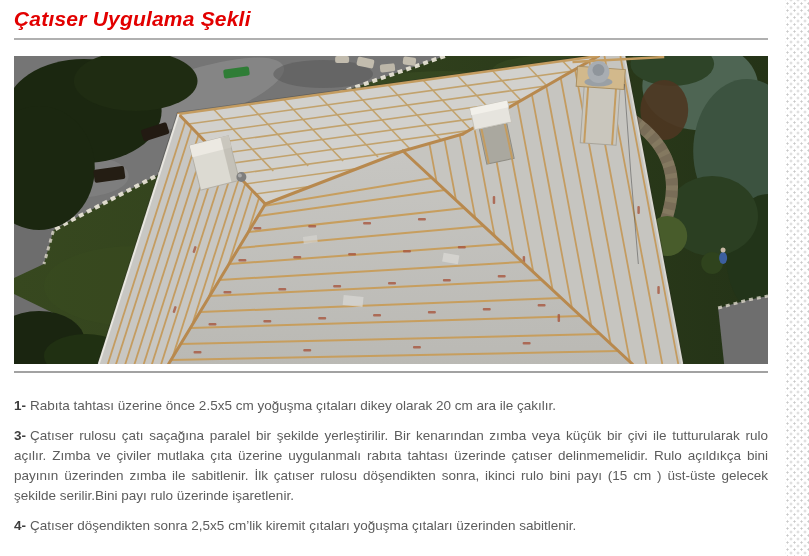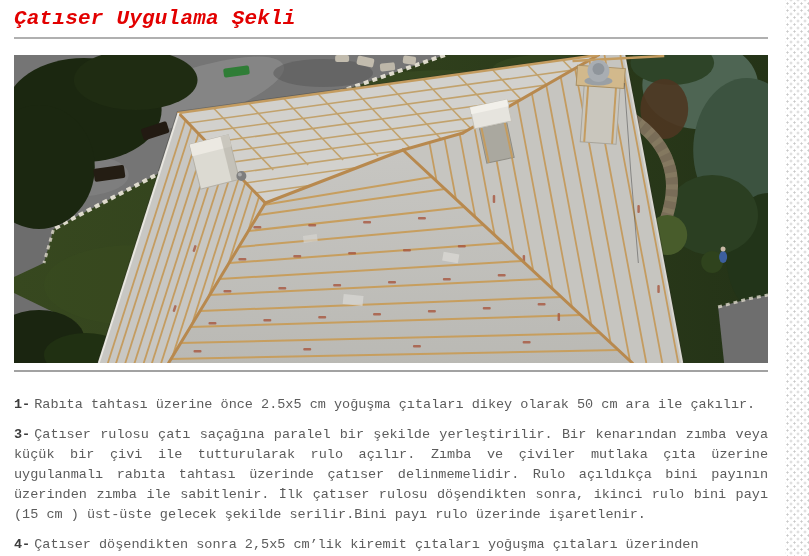--- a/index.html
+++ b/index.html
@@ -8,21 +8,21 @@
     font-family:"Liberation Sans","DejaVu Sans",sans-serif;
     background-color:#ffffff;
     background-image:
       radial-gradient(#c9c9c9 0.9px, transparent 1.2px),
       radial-gradient(#c9c9c9 0.9px, transparent 1.2px);
     background-size:7px 7px;
     background-position:0 0, 3.5px 3.5px;
   }
   .content {
     position:relative; width:785px; height:556px;
-    background:#ffffff; padding:5px 0 0 14px; box-sizing:border-box;font-family:Liberation Mono, monospace;
+    background:#ffffff; padding:5px 0 0 14px; box-sizing:border-box;
   }
   .inner { width:754px; }
   h1.title {
     margin:0; padding:2px 0 7px;
     font-size:21px; font-weight:bold; font-style:italic;
     color:#e20000; letter-spacing:.2px;
     border-bottom:2px solid #b0b0b0;
   }
   .photo { margin-top:16px; width:754px; height:308px; line-height:0; }
   hr.sep { border:none; border-top:2px solid #a2a2a2; margin:7px 0 0 0; }
@@ -266,18 +266,18 @@
         <ellipse cx="586" cy="26" rx="14" ry="4.5" fill="#9aa0a5"></ellipse>
         <circle cx="586" cy="16" r="11" fill="#a8adb2"></circle>
         <circle cx="586" cy="14" r="6" fill="#8f959b"></circle>
         <path d="M 612 28 q 6 90 14 180" fill="none" stroke="#444444" stroke-width="1" opacity="0.5"></path>
       </svg>
     </div>
 
     <hr class="sep">
 
     <div class="steps">
-      <p class="step"><b>1-</b><span>Rabıta tahtası üzerine önce 2.5x5 cm yoğuşma çıtaları dikey olarak 50 cm ara ile çakılır.</span></p>
+      <p class="step"><b>1-</b><span>Rabıta tahtası üzerine önce 2.5x5 cm yoğuşma çıtaları dikey olarak 20 cm ara ile çakılır.</span></p>
       <p class="step justify"><b>3-</b><span>Çatıser rulosu çatı saçağına paralel bir şekilde yerleştirilir. Bir kenarından zımba veya küçük bir çivi ile tutturularak rulo açılır. Zımba ve çiviler mutlaka çıta üzerine uygulanmalı rabıta tahtası üzerinde çatıser delinmemelidir. Rulo açıldıkça bini payının üzerinden zımba ile sabitlenir. İlk çatıser rulosu döşendikten sonra, ikinci rulo bini payı (15 cm ) üst-üste gelecek şekilde serilir.Bini payı rulo üzerinde işaretlenir.</span></p>
       <p class="step"><b>4-</b><span>Çatıser döşendikten sonra 2,5x5 cm’lik kiremit çıtaları yoğuşma çıtaları üzerinden sabitlenir.</span></p>
     </div>
   </div>
 </div>
 
 </body></html>

